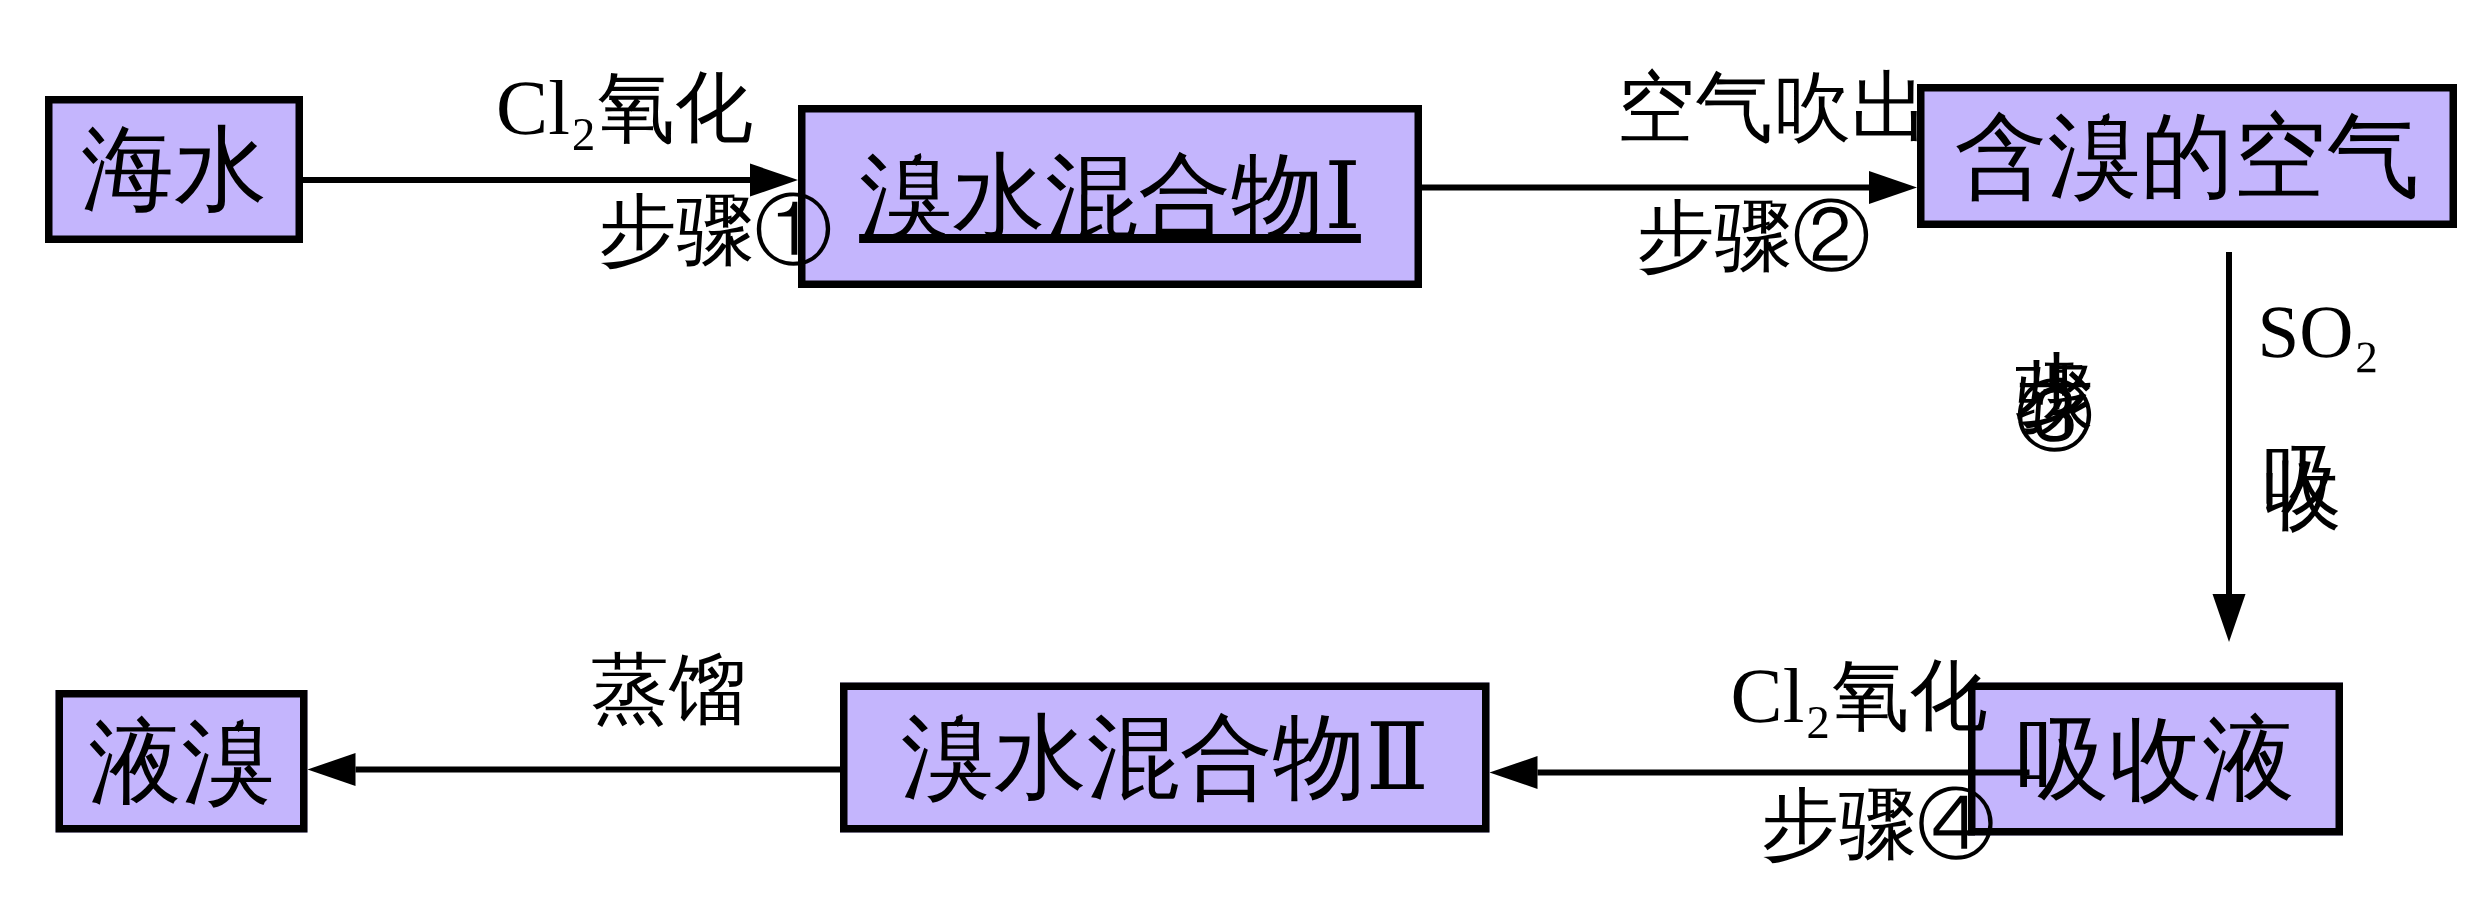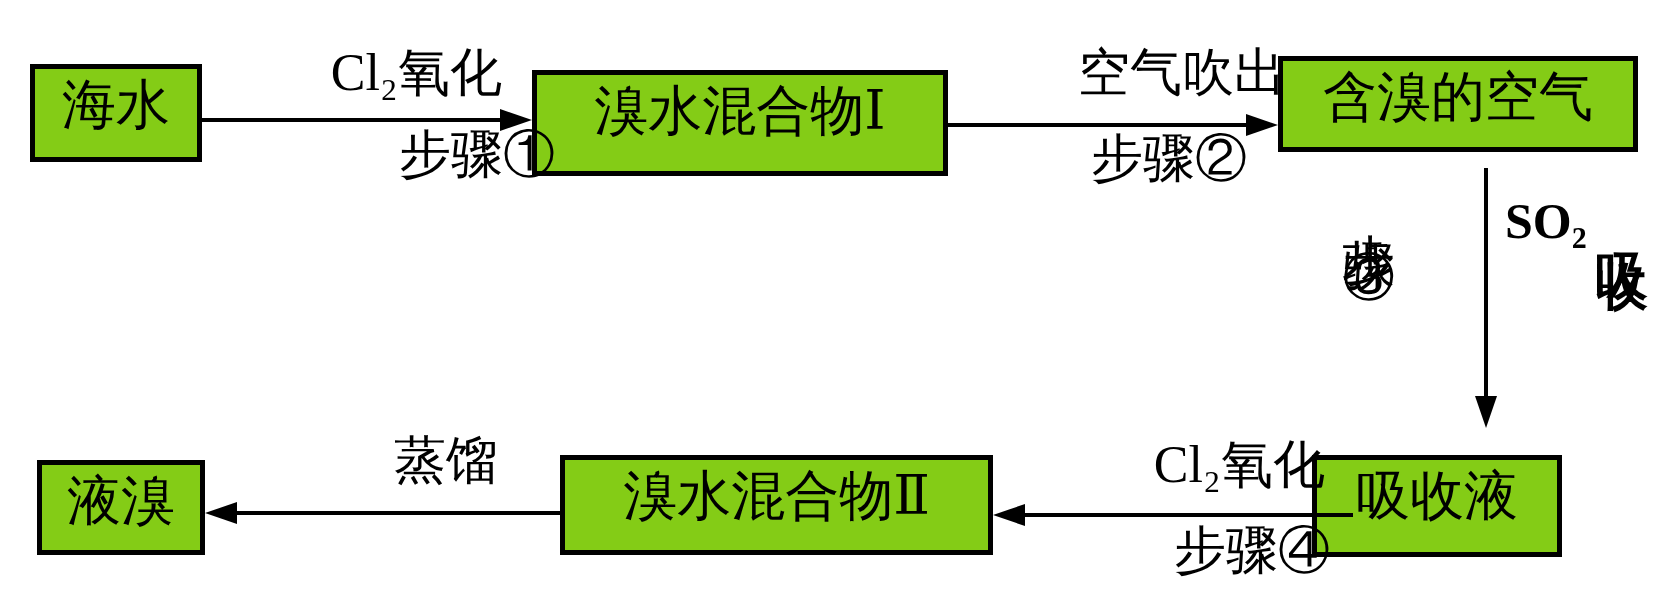--- a/index.html
+++ b/index.html
@@ -12,24 +12,25 @@
     width: 1658px;
     height: 603px;
     background: #ffffff;
     font-family: "Liberation Serif", "DejaVu Serif", serif;
     color: #000000;
     overflow: hidden;
   }
   .box {
     position: absolute;
     border: 5px solid #000000;
-    background: #84cc16;
+    background: #c4b5fd;
     display: flex;
+    align-items: center;
     justify-content: center;
-    font-size: 54px;
+    font-size: 62px;
     white-space: nowrap;
     box-sizing: border-box;
   }
   .hline {
     position: absolute;
     height: 4px;
     background: #000000;
   }
   .vline {
     position: absolute;
@@ -68,24 +69,23 @@
     writing-mode: vertical-rl;
     text-orientation: upright;
     font-size: 52px;
     letter-spacing: 8px;
     white-space: nowrap;
     line-height: 1.1;
   }
   .vcol {
     position: absolute;
     display: flex;
-    flex-direction: row;
-    align-items: center;
+    flex-direction: column;
+    align-items: flex-start;
     gap: 6px;
-    font-weight: bold;
   }
   .vcol .gas {
     font-size: 50px;
     white-space: nowrap;
   }
   .vcol .vword {
     writing-mode: vertical-rl;
     text-orientation: upright;
     font-size: 52px;
     letter-spacing: 10px;
@@ -94,21 +94,21 @@
 </style>
 </head>
 <body>
 
 <div id="stage">
 
   <div class="box" style="left:30px; top:64px; width:172px; height:98px;">
     <span>海水</span>
   </div>
 
-  <div class="box" style="left:532px; top:70px; width:416px; height:106px;">
+  <div class="box" style="left:532px; top:70px; width:416px; height:122px;text-decoration:underline;">
     <span>溴水混合物Ⅰ</span>
   </div>
 
   <div class="box" style="left:1278px; top:56px; width:360px; height:96px;">
     <span>含溴的空气</span>
   </div>
 
   <div class="box" style="left:1312px; top:455px; width:250px; height:102px;">
     <span>吸收液</span>
   </div>

